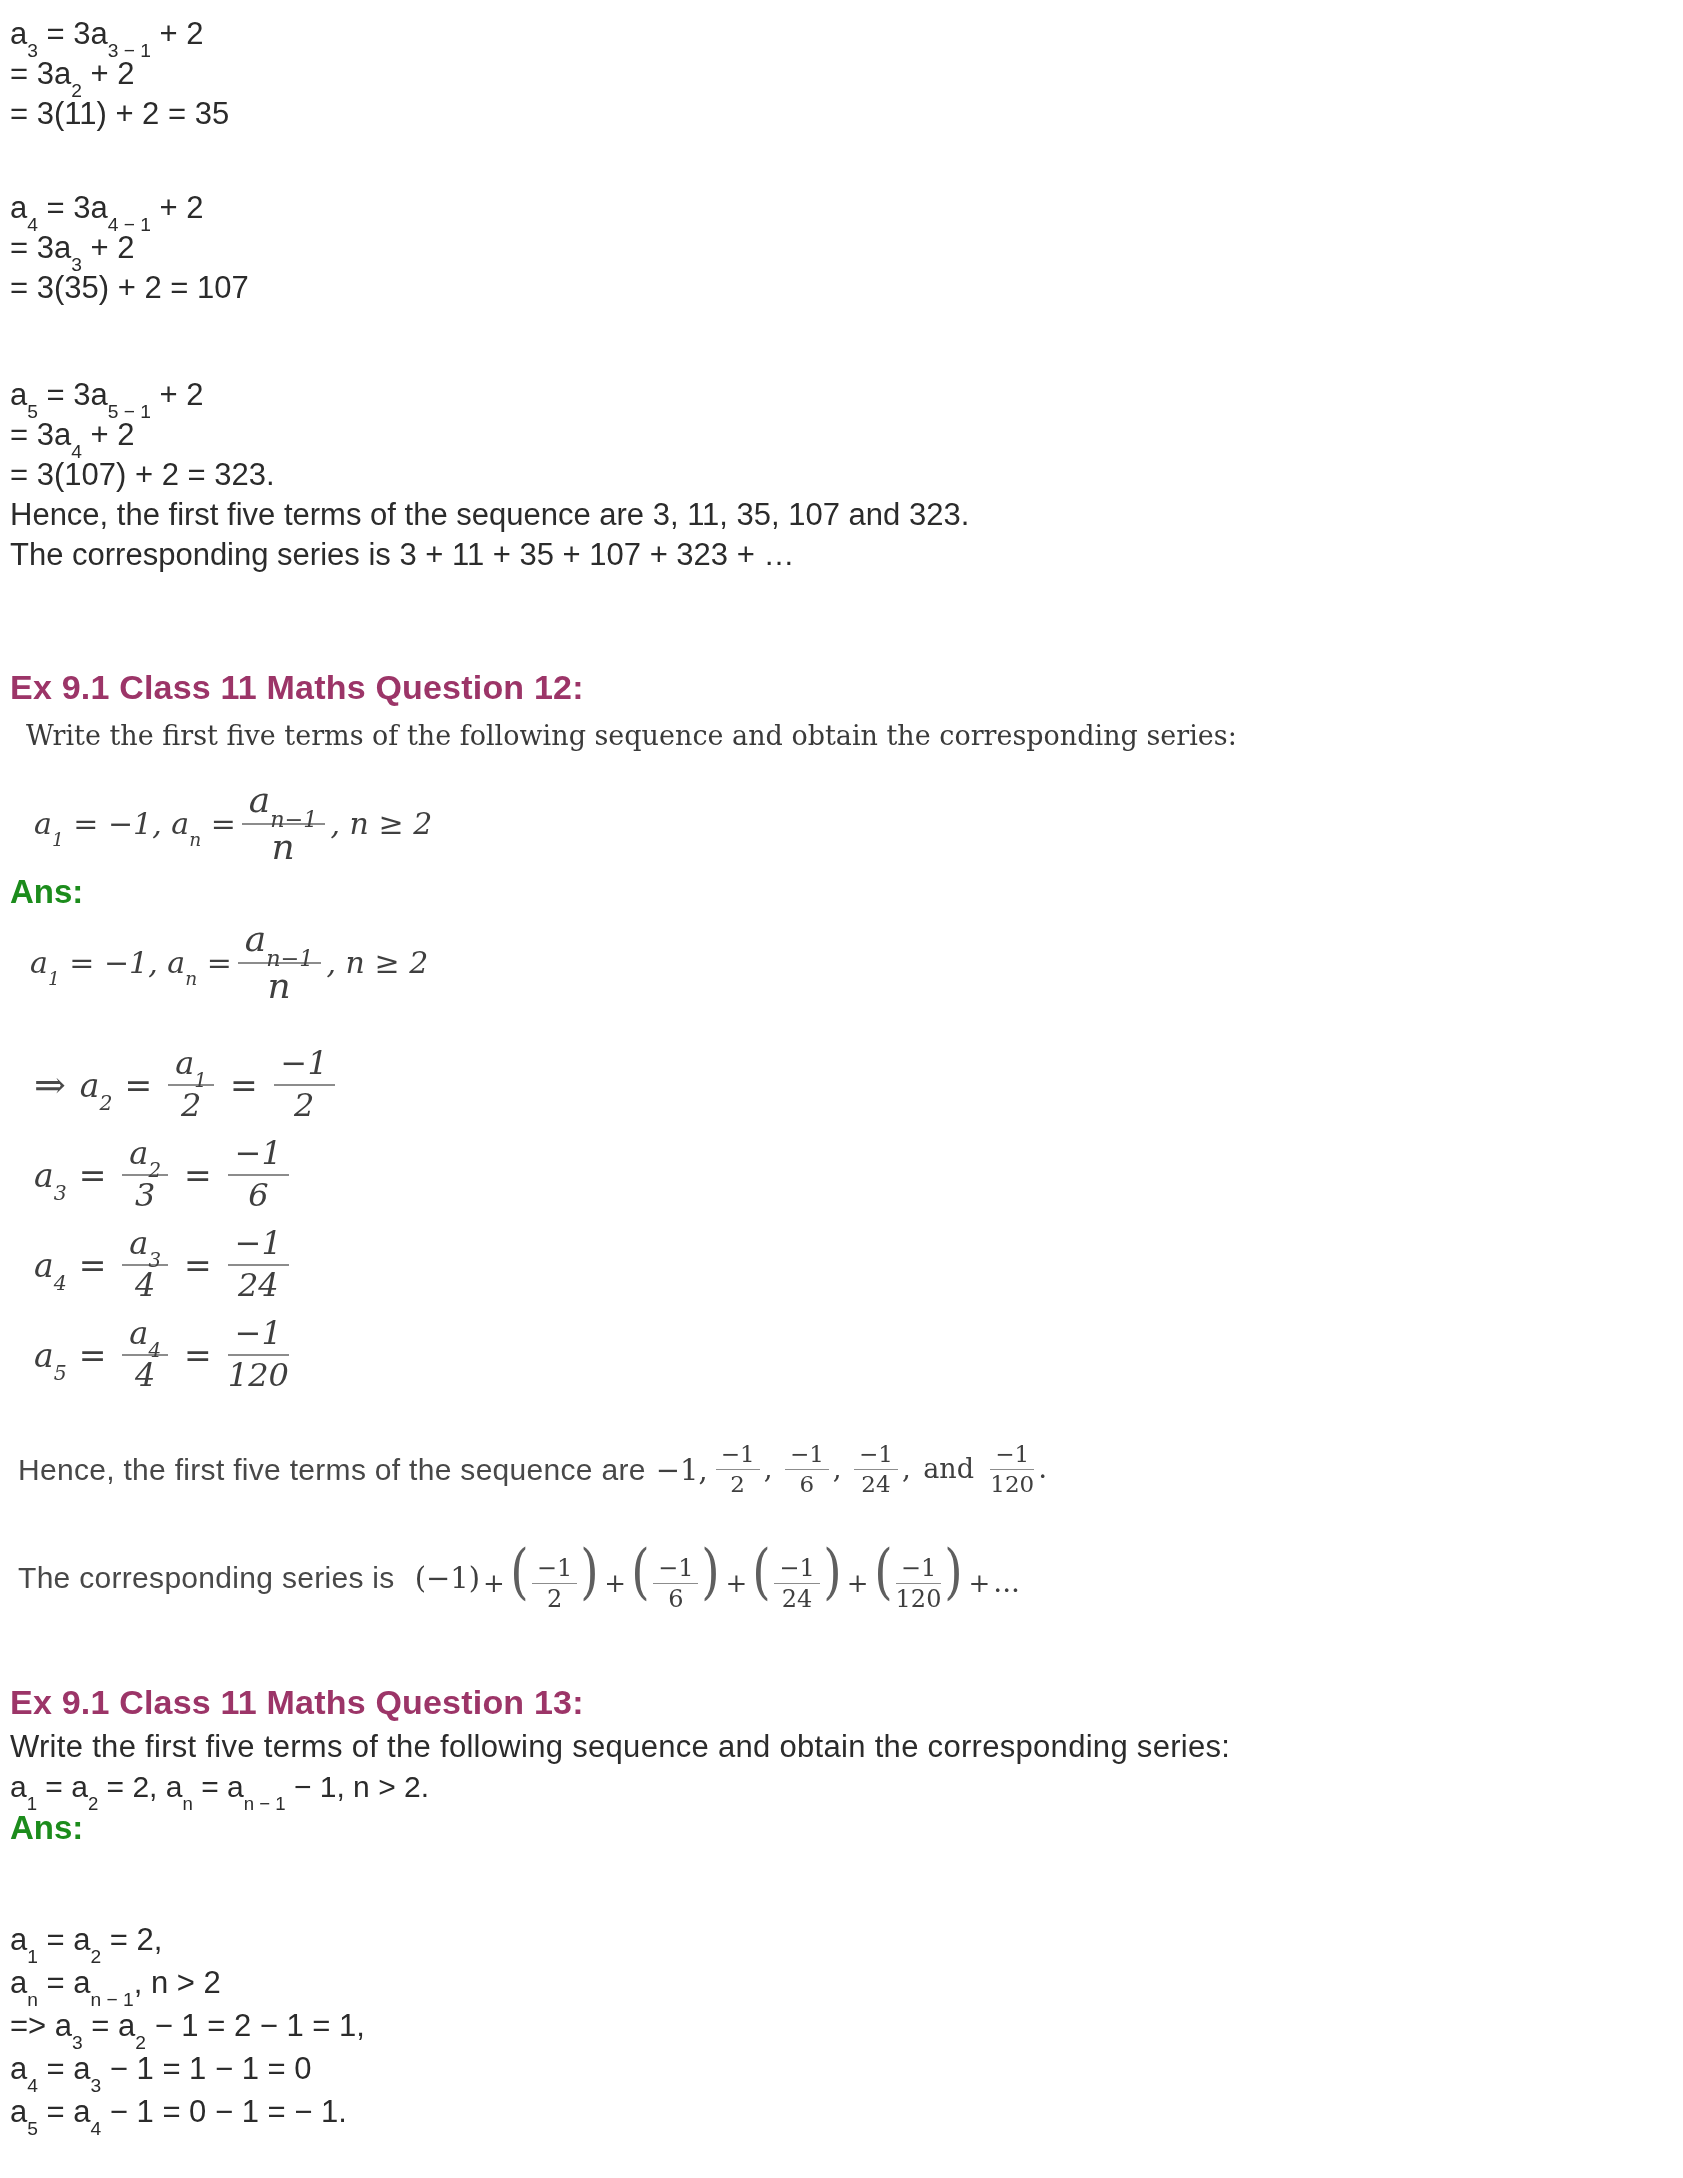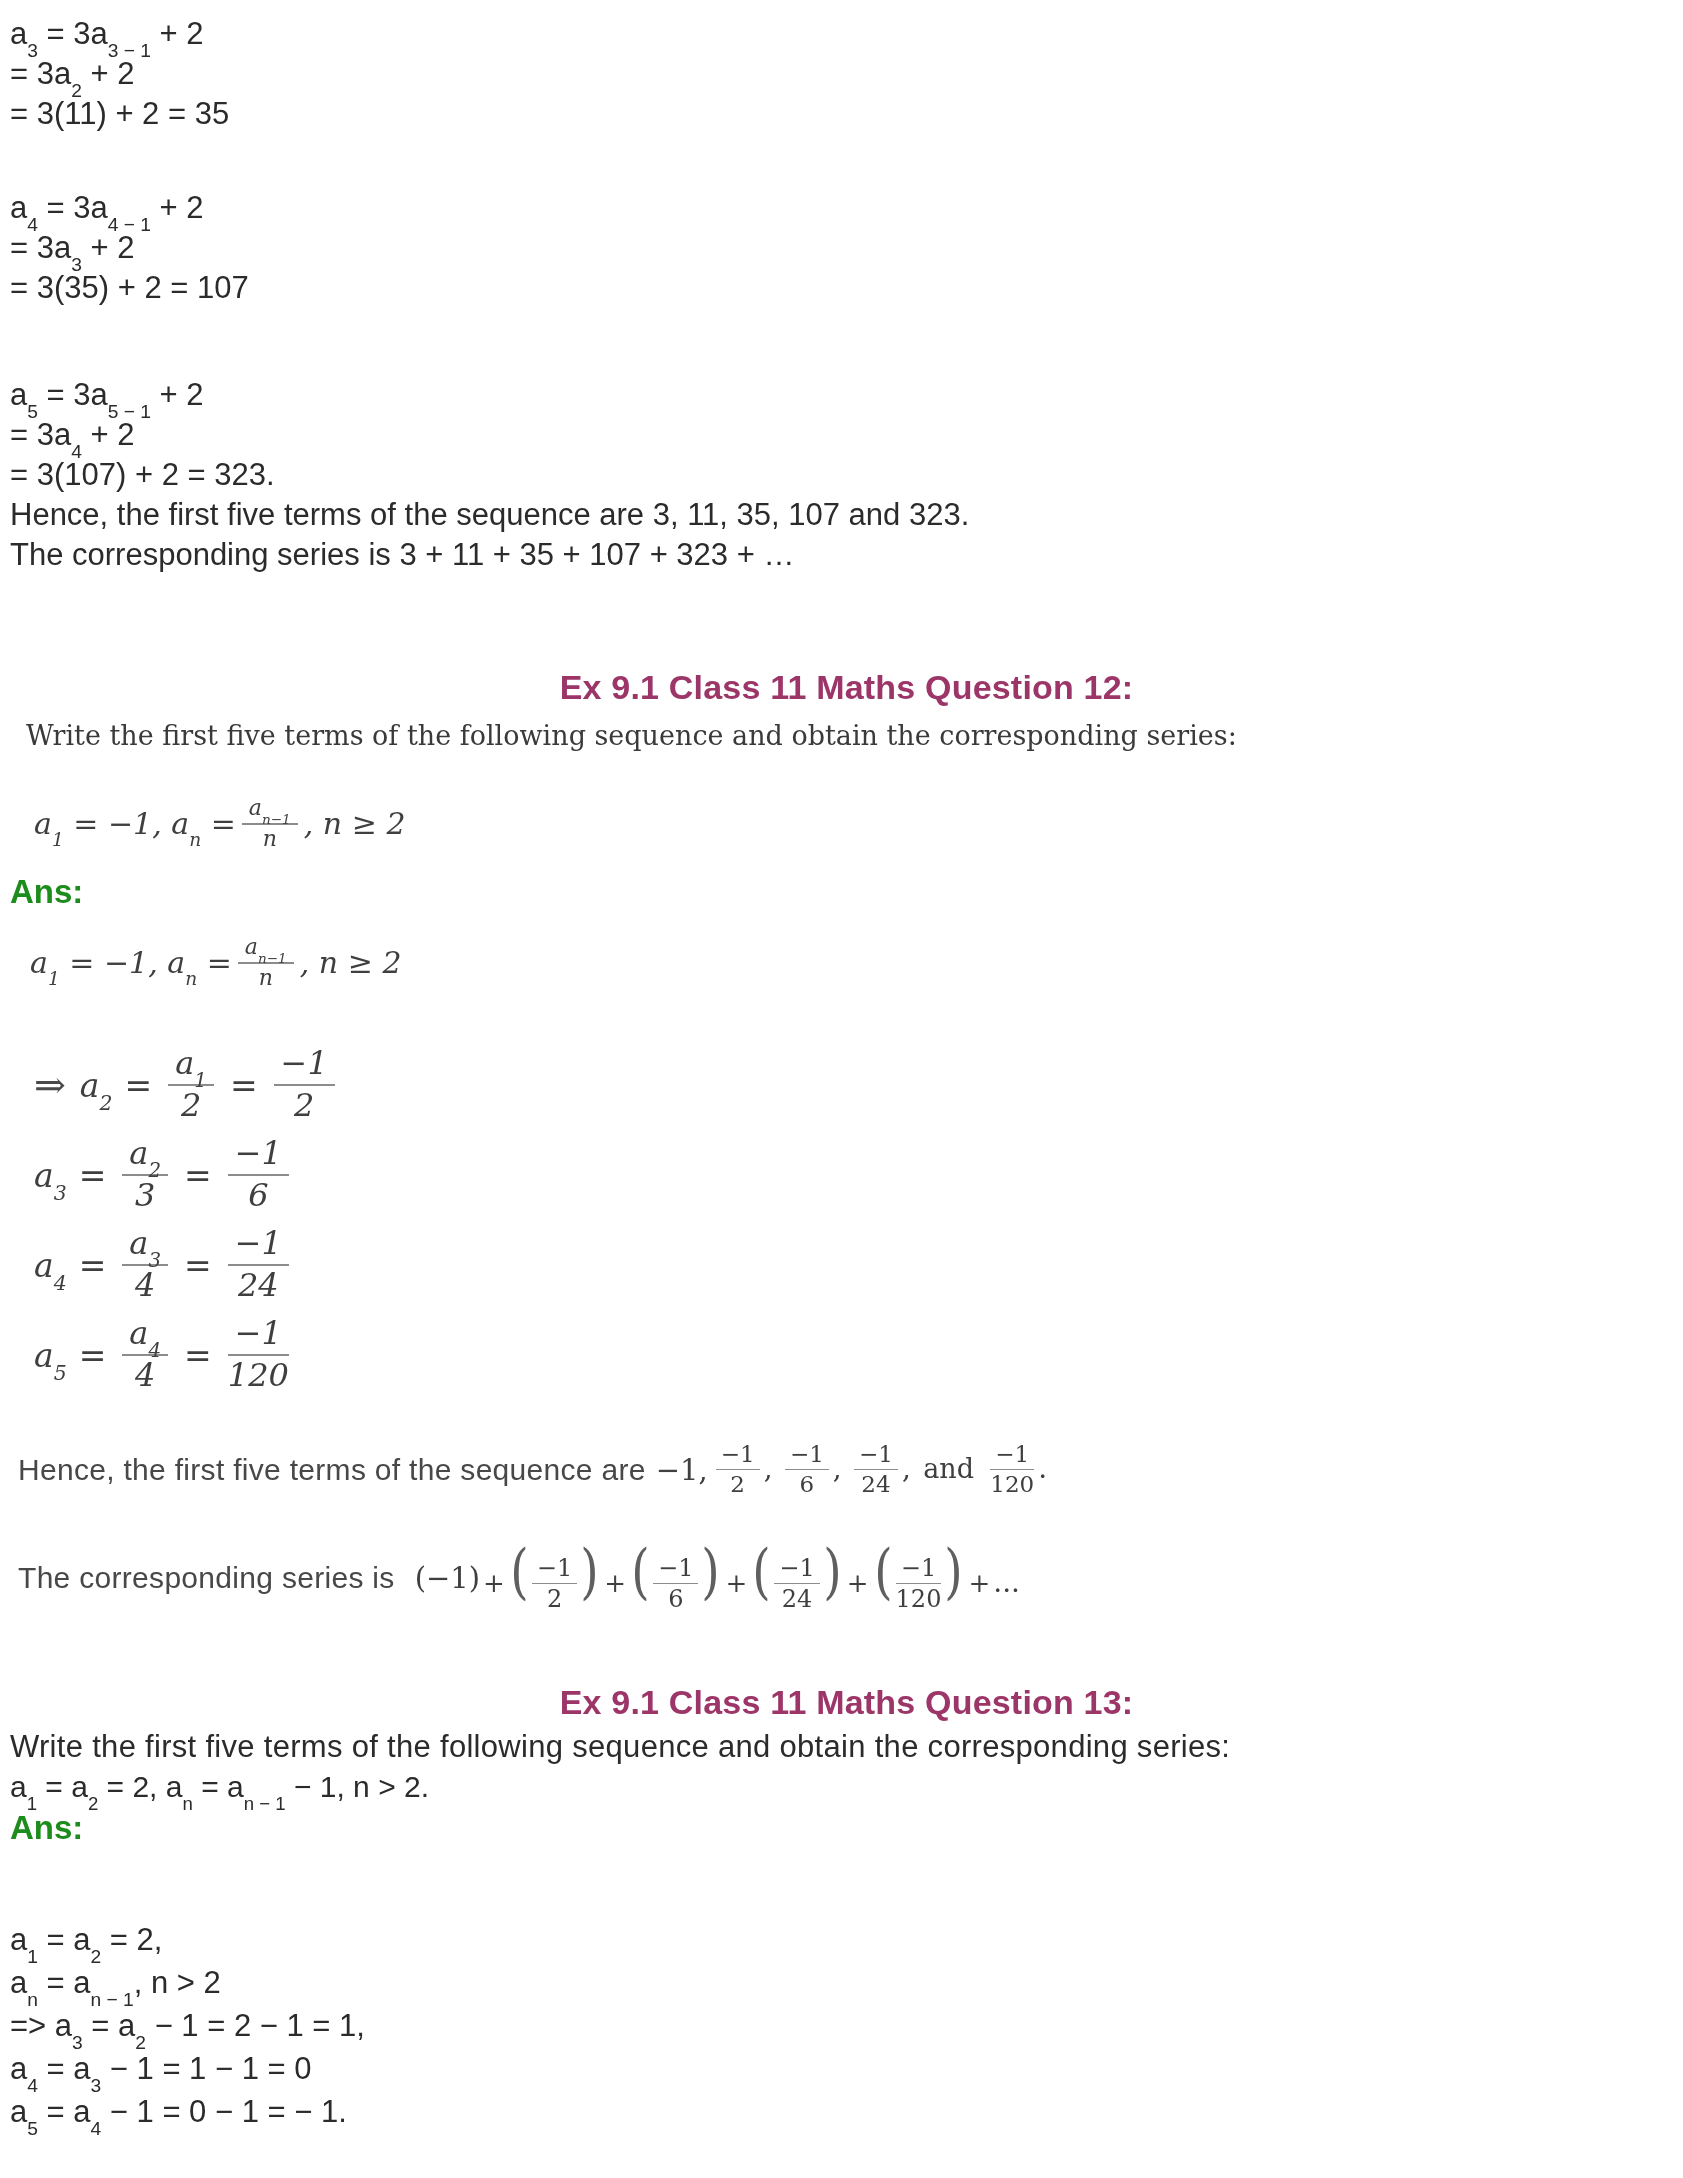--- a/index.html
+++ b/index.html
@@ -7,30 +7,30 @@
     position:relative;width:1683px;height:2178px;background:#ffffff;
     font-family:"Liberation Sans","DejaVu Sans",sans-serif;color:#2b2b2b;
     padding:14px 0 0 10px;box-sizing:border-box;overflow:hidden;
   }
   sub{font-size:62%;line-height:0;position:relative;top:0.28em;}
   .eq{font-size:31px;line-height:40px;white-space:nowrap;}
   .eq-block{margin:0;}
   .block-b{margin-top:54px;}
   .block-c{margin-top:67px;}
   .sentence{font-size:31px;line-height:40px;white-space:nowrap;}
-  .heading{margin-top:91px;font-size:34px;line-height:42px;font-weight:bold;color:#9c3568;letter-spacing:0.2px;text-align:center;}
+  .heading{margin-top:91px;font-size:34px;line-height:42px;font-weight:bold;color:#9c3568;letter-spacing:0.2px;}
   .question-serif{margin-top:10px;padding-left:16px;font-family:"DejaVu Serif","Liberation Serif",serif;font-size:27px;line-height:36px;color:#3a3a3a;white-space:nowrap;}
   .formula{margin-top:28px;padding-left:24px;font-family:"DejaVu Serif","Liberation Serif",serif;font-style:italic;font-size:30px;color:#3f3f3f;height:83px;display:flex;align-items:center;gap:2px;}
   .formula.second{margin-top:8px;padding-left:20px;}
   .ans{margin-top:6px;font-size:33px;line-height:42px;font-weight:bold;color:#1c8c1c;}
   .ans.second{margin-top:0;}
   .frac{display:inline-block;text-align:center;vertical-align:middle;line-height:1.12;margin:0 4px;}
   .frac .num{display:block;border-bottom:2px solid #8c8c8c;padding:0 7px 2px;}
   .frac .den{display:block;padding-top:2px;}
-  .frac.inF{font-size:22px;}
+  .frac.inF{font-size:36px;}
   .frac.big{font-size:32px;}
   .frac.small{font-size:23px;font-family:"DejaVu Serif","Liberation Serif",serif;color:#3f3f3f;}
   .frac.small .num{border-bottom-width:1.5px;padding:0 5px 1px;}
   #derivation{margin-top:36px;}
   .drow{height:90px;display:flex;align-items:center;font-family:"DejaVu Serif","Liberation Serif",serif;font-style:italic;font-size:33px;color:#3f3f3f;padding-left:24px;}
   .drow .arrow{font-style:normal;font-size:38px;margin-right:14px;color:#4a4a4a;}
   .drow .deq{margin:0 12px;}
   .hence2{margin-top:42px;display:flex;align-items:center;padding-left:8px;font-size:30px;color:#484848;white-space:nowrap;}
   .hence2 .lead{letter-spacing:0.3px;margin-right:10px;}
   .hence2 .firstterm{font-family:"DejaVu Serif","Liberation Serif",serif;font-size:29px;color:#3f3f3f;margin-right:4px;}

